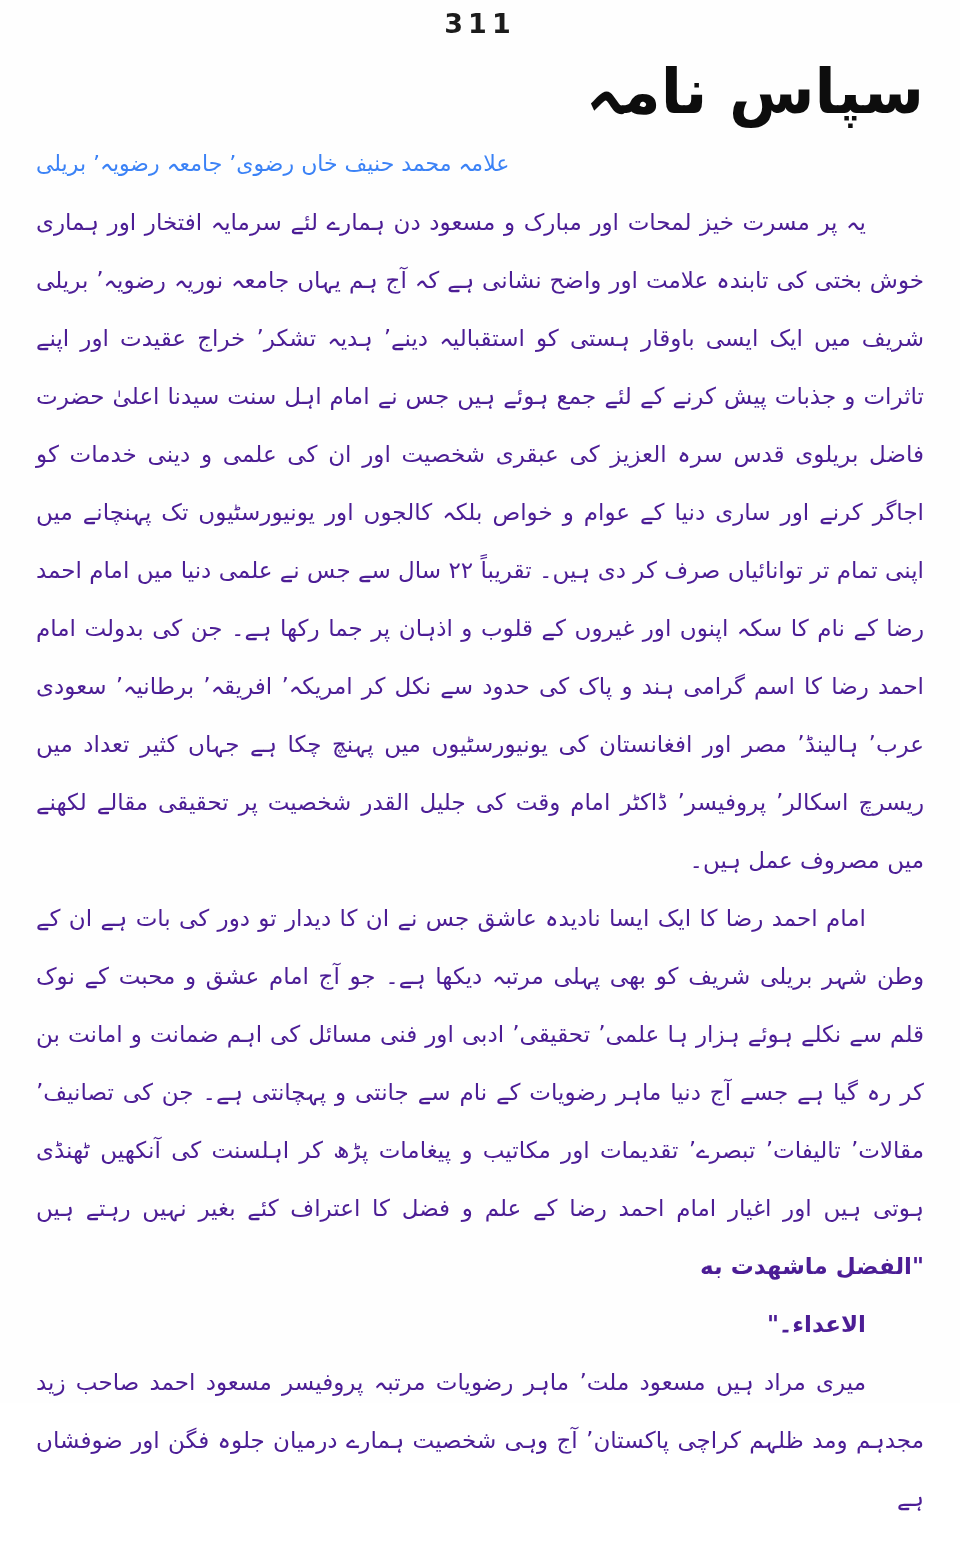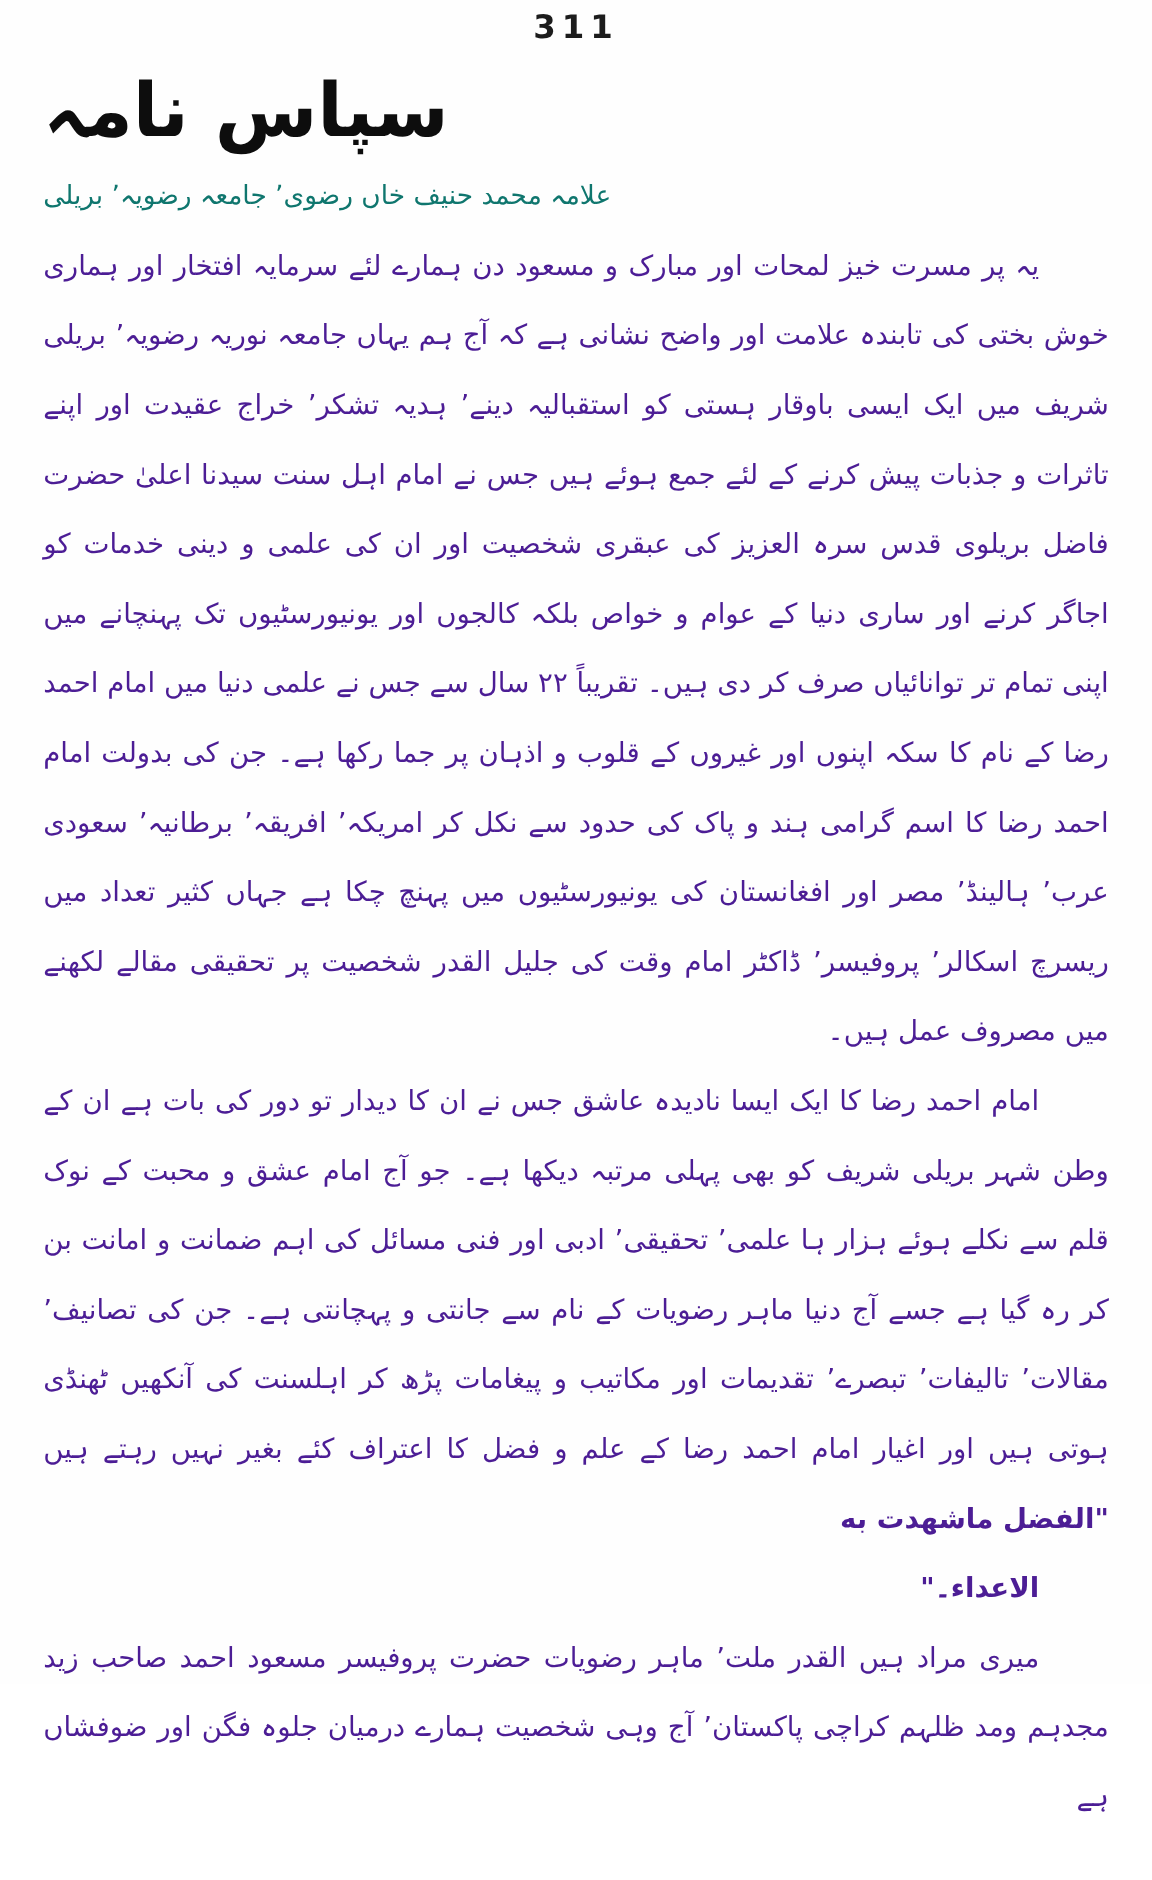--- a/index.html
+++ b/index.html
@@ -25,34 +25,34 @@
   .page-number {
     direction: ltr;
     text-align: center;
     font-size: 27px;
     font-weight: bold;
     letter-spacing: 5px;
     color: #1c1c1c;
     margin-top: 2px;
   }
   .doc-title {
-    text-align: left;
+    text-align: right;
     font-size: 62px;
     font-weight: bold;
     line-height: 1.4;
     margin-top: 10px;
     color: #0d0d0d;
   }
   .byline {
     
     text-align: left;
     font-size: 22px;
     line-height: 1.6;
     margin-top: 10px;
-    color: #0f766e;
+    color: #3b82f6;
   }
   .body-copy {
     margin-top: 12px;
   }
   .body-copy p {
     margin: 0;
     font-size: 23px;
     line-height: 58px;
     text-align: justify;
     text-indent: 58px; 
@@ -86,17 +86,17 @@
   <div class="byline">علامہ محمد حنیف خاں رضوی’ جامعہ رضویہ’ بریلی</div>
 
   <div class="body-copy">
 
     <p class="para-1">یہ پر مسرت خیز لمحات اور مبارک و مسعود دن ہمارے لئے سرمایہ افتخار اور ہماری خوش بختی کی تابندہ علامت اور واضح نشانی ہے کہ آج ہم یہاں جامعہ نوریہ رضویہ’ بریلی شریف میں ایک ایسی باوقار ہستی کو استقبالیہ دینے’ ہدیہ تشکر’ خراج عقیدت اور اپنے تاثرات و جذبات پیش کرنے کے لئے جمع ہوئے ہیں جس نے امام اہل سنت سیدنا اعلیٰ حضرت فاضل بریلوی قدس سرہ العزیز کی عبقری شخصیت اور ان کی علمی و دینی خدمات کو اجاگر کرنے اور ساری دنیا کے عوام و خواص بلکہ کالجوں اور یونیورسٹیوں تک پہنچانے میں اپنی تمام تر توانائیاں صرف کر دی ہیں۔ تقریباً ۲۲ سال سے جس نے علمی دنیا میں امام احمد رضا کے نام کا سکہ اپنوں اور غیروں کے قلوب و اذہان پر جما رکھا ہے۔ جن کی بدولت امام احمد رضا کا اسم گرامی ہند و پاک کی حدود سے نکل کر امریکہ’ افریقہ’ برطانیہ’ سعودی عرب’ ہالینڈ’ مصر اور افغانستان کی یونیورسٹیوں میں پہنچ چکا ہے جہاں کثیر تعداد میں ریسرچ اسکالر’ پروفیسر’ ڈاکٹر امام وقت کی جلیل القدر شخصیت پر تحقیقی مقالے لکھنے میں مصروف عمل ہیں۔</p>
 
     <p class="para-2"><span>امام احمد رضا کا ایک ایسا نادیدہ عاشق جس نے ان کا دیدار تو دور کی بات ہے ان کے وطن شہر بریلی شریف کو بھی پہلی مرتبہ دیکھا ہے۔ جو آج امام عشق و محبت کے نوک قلم سے نکلے ہوئے ہزار ہا علمی’ تحقیقی’ ادبی اور فنی مسائل کی اہم ضمانت و امانت بن کر رہ گیا ہے جسے آج دنیا ماہر رضویات کے نام سے جانتی و پہچانتی ہے۔ جن کی تصانیف’ مقالات’ تالیفات’ تبصرے’ تقدیمات اور مکاتیب و پیغامات پڑھ کر اہلسنت کی آنکھیں ٹھنڈی ہوتی ہیں اور اغیار امام احمد رضا کے علم و فضل کا اعتراف کئے بغیر نہیں رہتے ہیں </span><span class="arabic-quote">"الفضل ماشهدت به</span></p>
 
     <p class="quote-continuation">الاعداء۔"</p>
 
-    <p class="para-3">میری مراد ہیں القدر ملت’ ماہر رضویات حضرت پروفیسر مسعود احمد صاحب زید مجدہم ومد ظلہم کراچی پاکستان’ آج وہی شخصیت ہمارے درمیان جلوہ فگن اور ضوفشاں ہے</p>
+    <p class="para-3">میری مراد ہیں مسعود ملت’ ماہر رضویات مرتبہ پروفیسر مسعود احمد صاحب زید مجدہم ومد ظلہم کراچی پاکستان’ آج وہی شخصیت ہمارے درمیان جلوہ فگن اور ضوفشاں ہے</p>
 
   </div>
 
 </div>
 
 </body></html>

